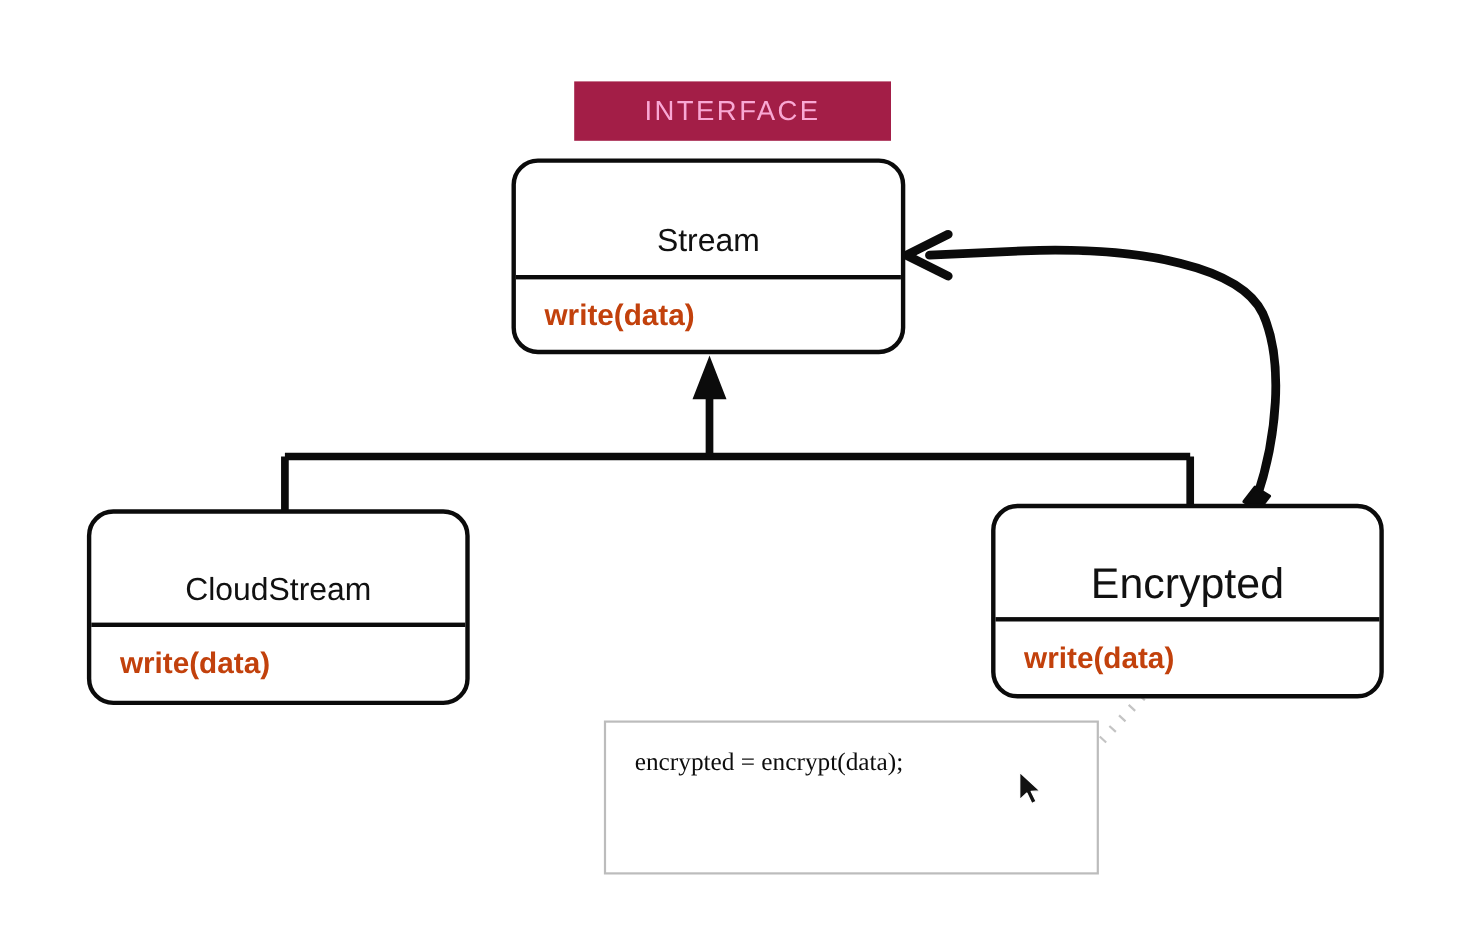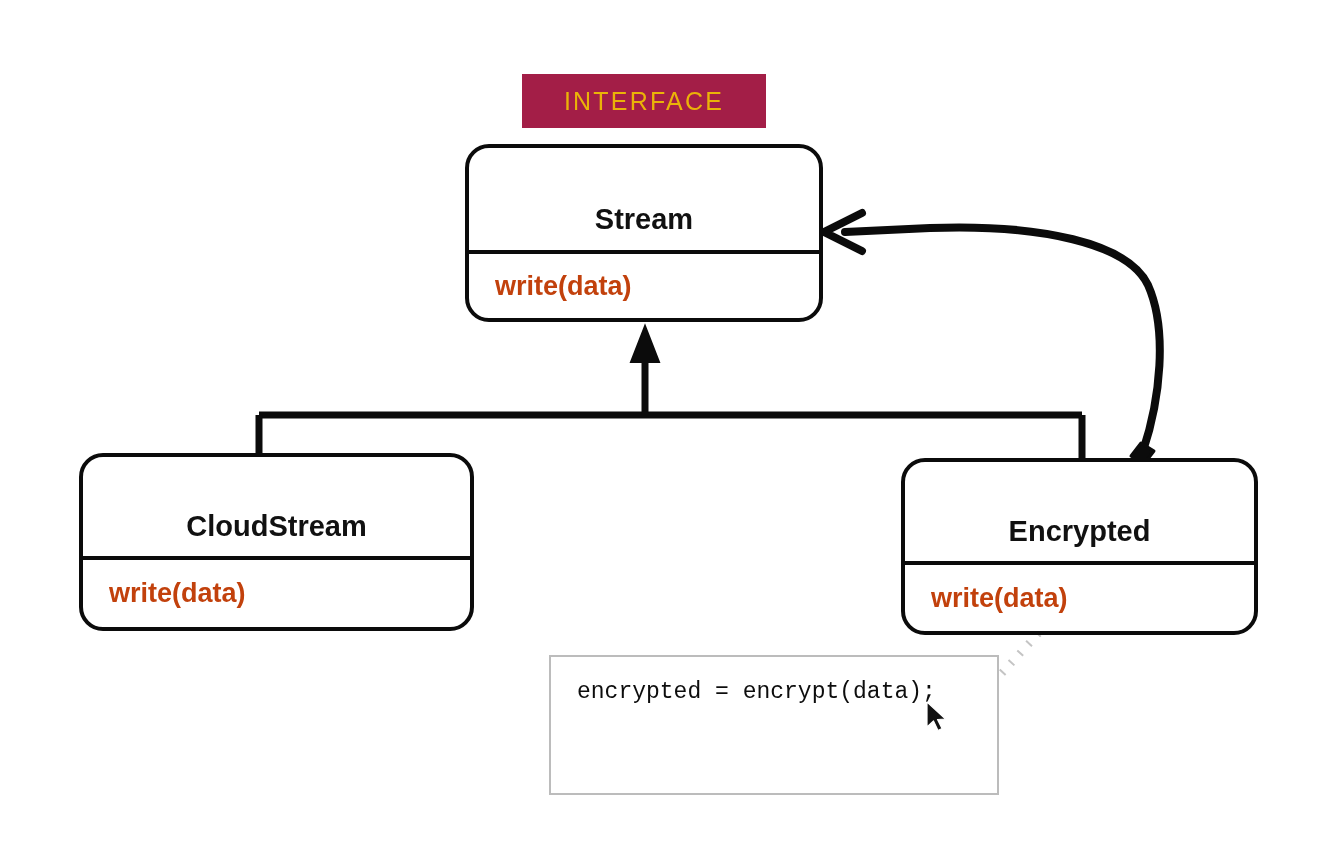--- a/index.html
+++ b/index.html
@@ -51,21 +51,21 @@
     border-radius: 24px;
     box-sizing: border-box;
     z-index: 3;
     display: flex;
     flex-direction: column;
   }
   .uml-title {
     display: flex;
     align-items: center;
     justify-content: center;
-    font-weight: bold;
+    font-weight: normal;
     color: #111111;
     box-sizing: border-box;
     width: 100%;
     margin-top: 40px;
   }
   .uml-divider {
     width: 100%;
     height: 4px;
     background: #0b0b0b;
     flex: none;
@@ -82,45 +82,45 @@
     font-weight: bold;
     color: #c2410c;
     white-space: nowrap;
   }
 
   #box-stream   { left: 465px; top: 144px; width: 358px; height: 178px; }
   #box-stream .uml-title   { height: 84px; font-size: 29px; }
   #box-stream .uml-members { height: 86px; }
   #box-stream .uml-member  { font-size: 27px; }
 
-  #box-cloudstream { left: 79px;  top: 453px; width: 395px; height: 178px; }
+  #box-cloudstream { left: 79px;  top: 463px; width: 348px; height: 178px; }
   #box-cloudstream .uml-title   { height: 80px; font-size: 29px; }
   #box-cloudstream .uml-members { height: 90px; }
   #box-cloudstream .uml-member  { font-size: 27px; }
 
   #box-encrypted { left: 901px; top: 458px; width: 357px; height: 177px; }
-  #box-encrypted .uml-title   { height: 80px; font-size: 29px; }
+  #box-encrypted .uml-title   { height: 80px; font-size: 39px; }
   #box-encrypted .uml-members { height: 89px; }
   #box-encrypted .uml-member  { font-size: 27px; }
 
   
   #code-note {
     position: absolute;
     left: 549px;
     top: 655px;
     width: 450px;
     height: 140px;
     background: #ffffff;
     border: 2px solid #bcbcbc;
     box-sizing: border-box;
     z-index: 5;
     padding: 24px 0 0 26px;
   }
   .code-line {
-    font-family: Liberation Mono, monospace;
+    font-family: Liberation Serif, serif;
     font-size: 23px;
     color: #0d0d0d;
     line-height: 1.0;
     white-space: pre;
     margin-bottom: 30px;
     letter-spacing: 0px;
   }
 
   
   #cursor {
@@ -159,21 +159,21 @@
       <path d="M 1141 443 L 1154 451 L 1144 464 L 1131 456 Z" fill="#0b0b0b" stroke="#0b0b0b" stroke-width="3" stroke-linejoin="round"></path>
 
       <path d="M 862 213 L 824 232 L 862 251" stroke="#0b0b0b" stroke-width="8" fill="none" stroke-linecap="round" stroke-linejoin="round"></path>
     </g>
 
     <g>
       <path d="M 1002 673 L 1046 625" stroke="#c4c4c4" stroke-width="8" fill="none" stroke-linecap="butt" stroke-dasharray="2 11"></path>
     </g>
   </svg>
 
-  <div class="badge" style="left: 522px; top: 74px; width: 244px; height: 54px; background: rgb(163, 30, 71); color: #eab308;">
+  <div class="badge" style="left: 522px; top: 74px; width: 288px; height: 54px; background: rgb(163, 30, 71); color: #f9a8d4;">
     <span>INTERFACE</span>
   </div>
 
   <div class="uml-box" id="box-stream">
     <div class="uml-title">Stream</div>
     <div class="uml-divider"></div>
     <div class="uml-members">
       <span class="uml-member">write(data)</span>
     </div>
   </div>

